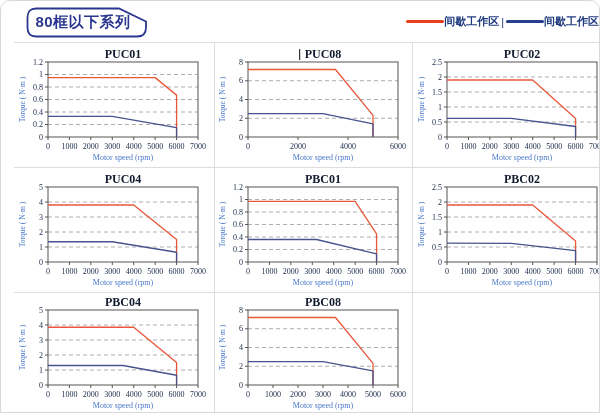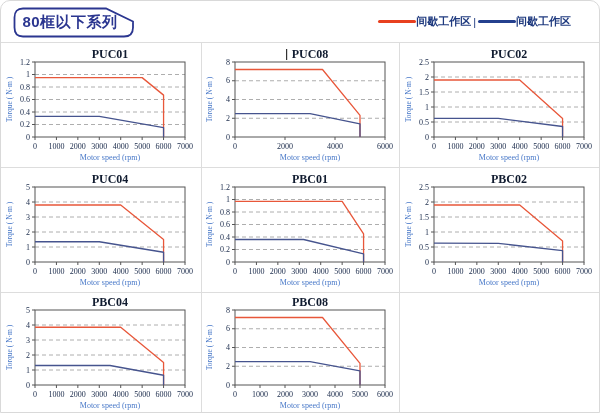--- a/index.html
+++ b/index.html
@@ -1,31 +1,32 @@
 <!DOCTYPE html>
 <html><head>
 <meta charset="utf-8">
 <style>
   html,body { margin:0; padding:0; background:#fff; }
   .frame {
     width:600px; height:413px; box-sizing:border-box;
     background:#fff; border:1px solid #d9d9d9; border-radius:10px 10px 0 0;
     overflow:hidden; position:relative;
     font-family:"Liberation Sans", sans-serif;
+    padding-left:13px;
   }
   .header { height:41px; position:relative; }
   .tag { position:absolute; left:12px; top:6px; width:124px; height:31px; }
   .tag svg { position:absolute; left:0; top:0; }
   .tag .tag-text {
     position:absolute; left:0; top:0; width:114px; height:31px;
     display:flex; align-items:center; justify-content:center;
     color:#2b3690; font-weight:bold; font-size:15px; letter-spacing:0.5px;
   }
   .legend {
-    position:absolute; right:28px; top:13px; display:flex; align-items:center;
+    position:absolute; right:0; top:13px; display:flex; align-items:center;
     gap:0; font-size:11px; font-weight:bold; color:#1f3a7f;
   }
   .swatch { display:inline-block; width:38px; height:3px; border-radius:2px; }
   .legend-sep { color:#1f3a7f; font-weight:normal; margin:0 2px; }
   #chart-grid {
     display:grid;
     grid-template-columns:201px 198px 199px;
     grid-template-rows:125px 125px 120px;
     border-top:1px solid #ddd;
   }

